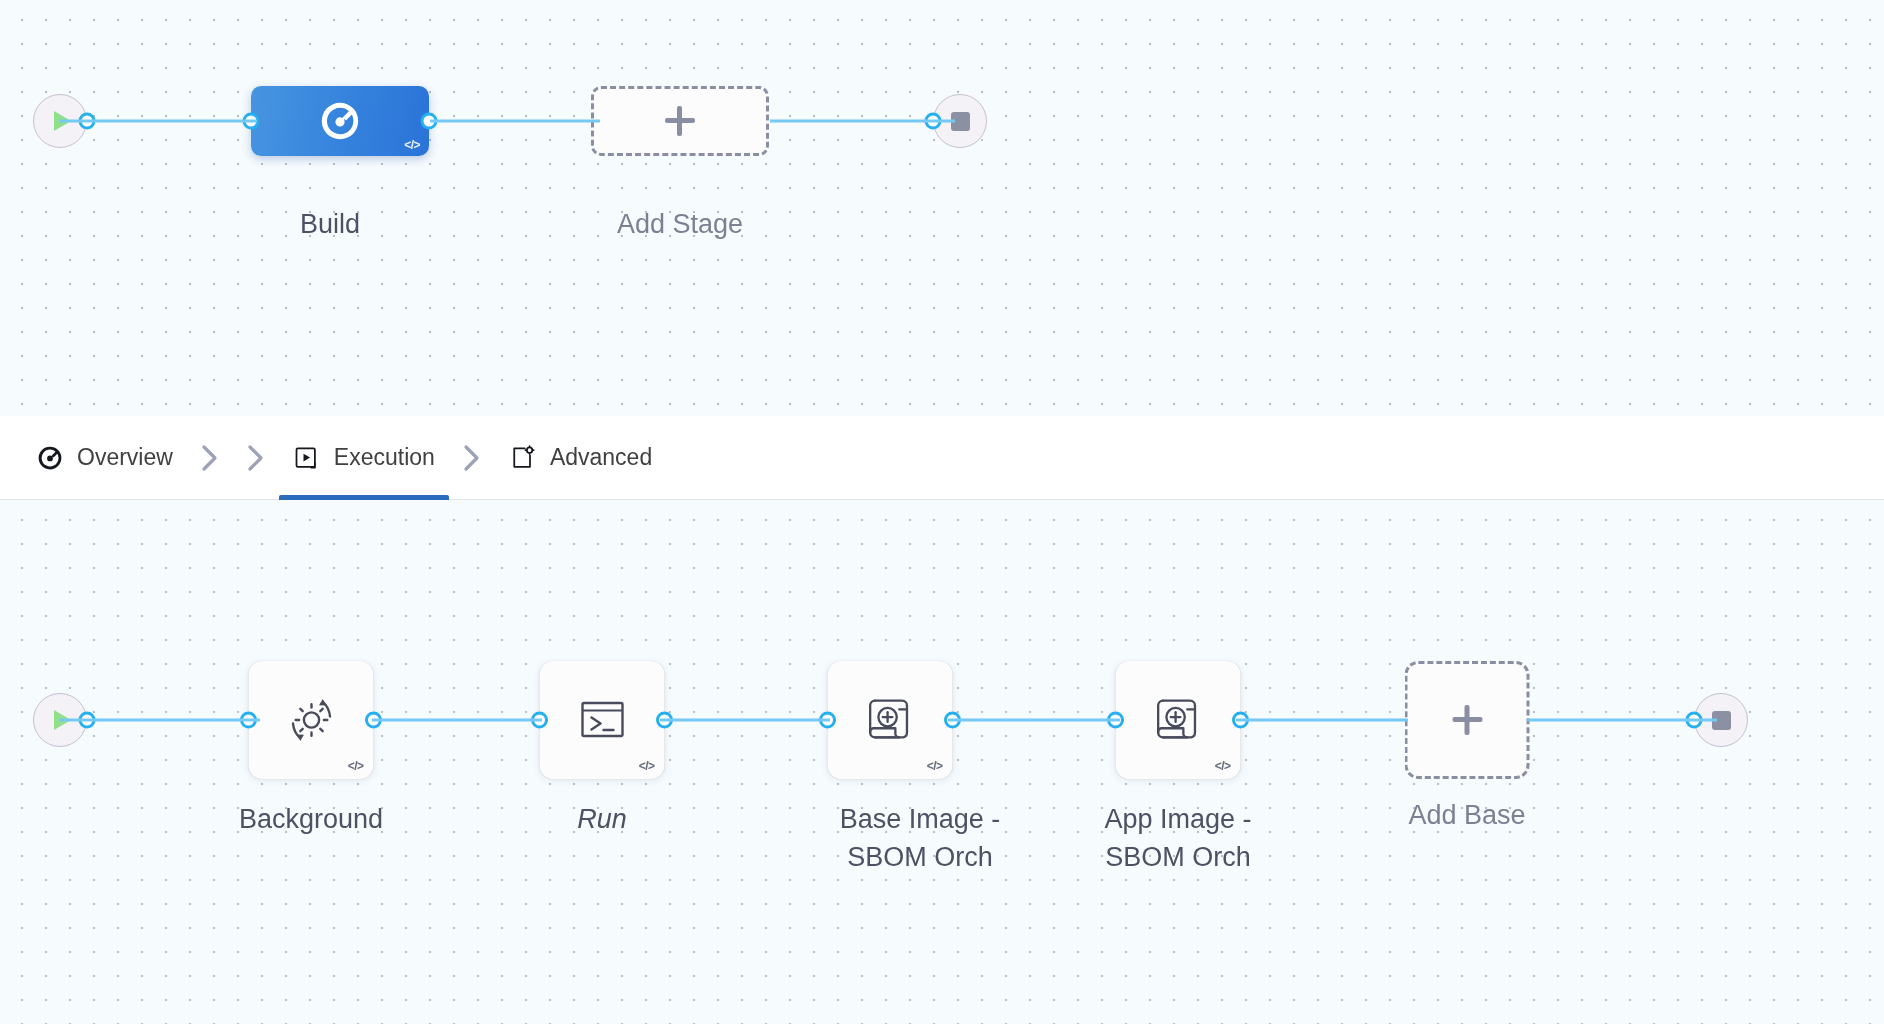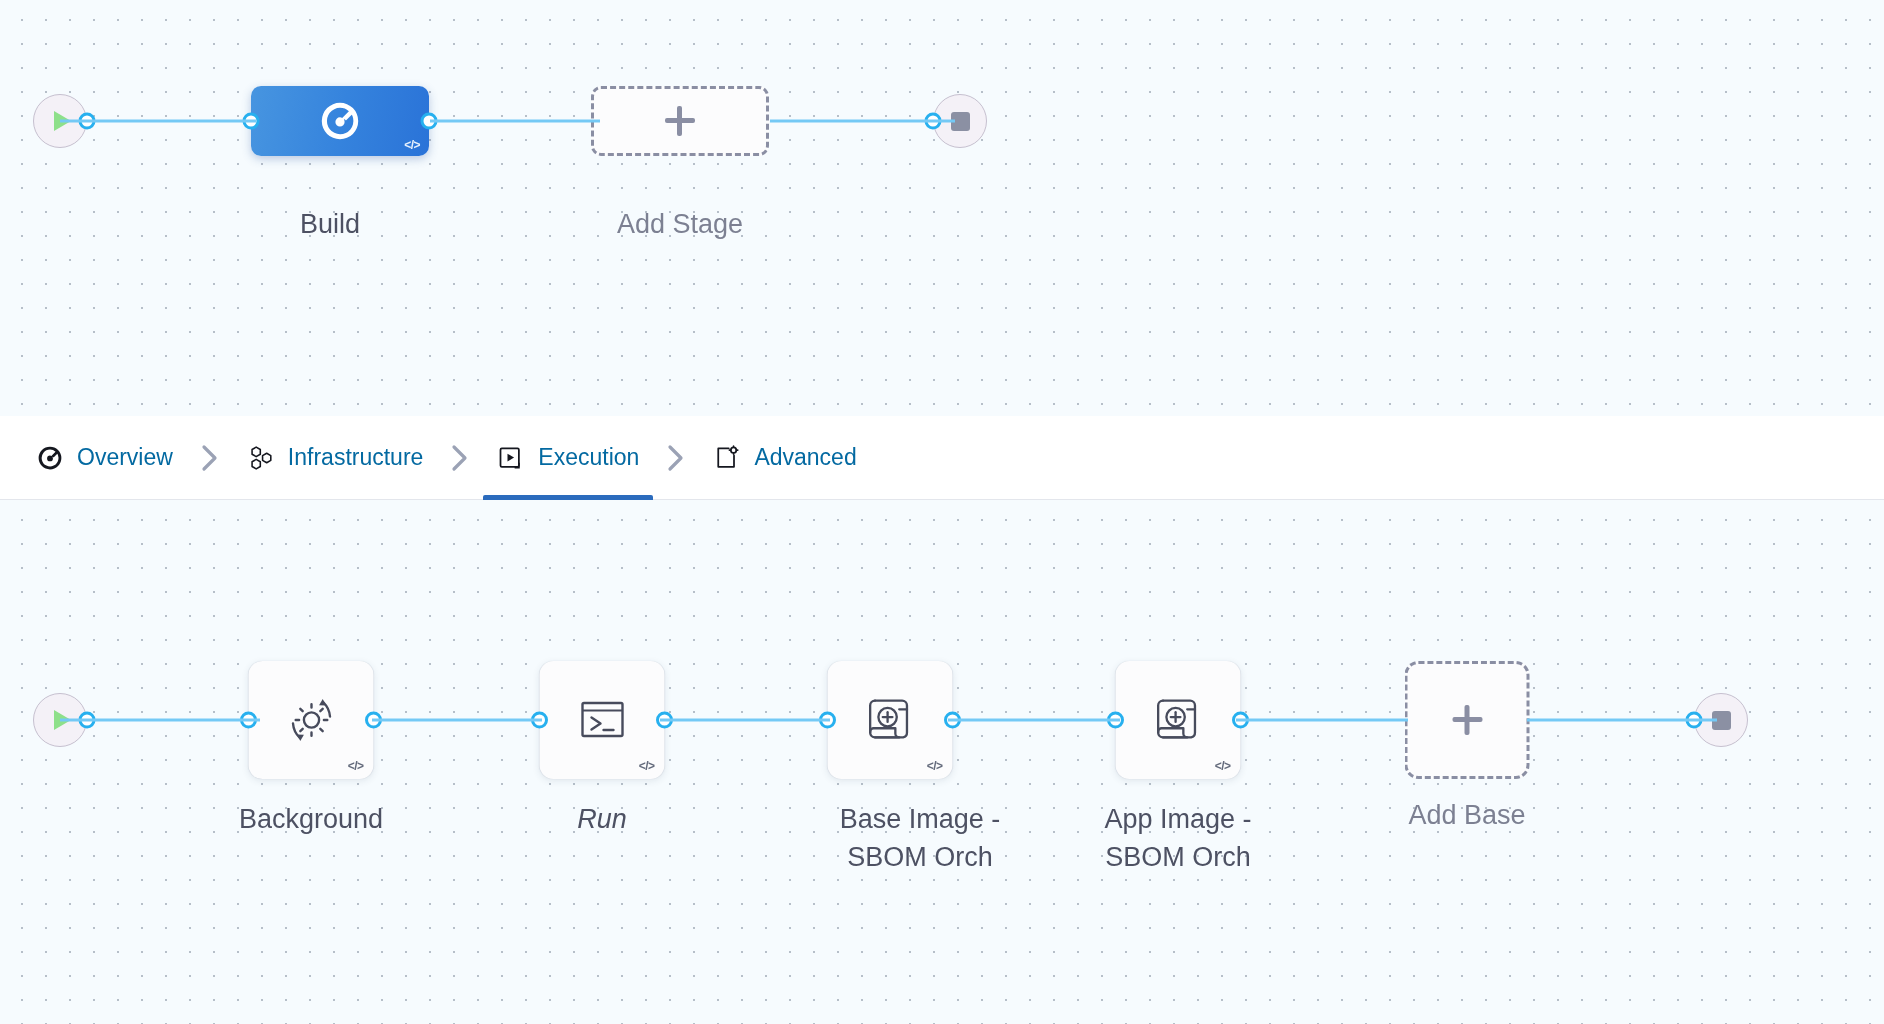--- a/index.html
+++ b/index.html
@@ -152,21 +152,21 @@
   .tab {
     display: flex; align-items: center; gap: 13px;
     height: 84px;
     padding: 0 14px;
     cursor: pointer;
     position: relative;
     white-space: nowrap;
   }
   .tab .tab-label {
     font-size: 23px;
-    color: #0369a1;
+    color: #404040;
   }
   .tab.active .tab-label { font-weight: 400; }
   .tab.active::after {
     content: "";
     position: absolute;
     left: 0; right: 0; bottom: 0;
     height: 5px;
     background: #2b6bbd;
     border-radius: 2px 2px 0 0;
   }
@@ -232,32 +232,20 @@
     </span>
     <span class="tab-label">Overview</span>
   </div>
 
   <div class="chev">
     <svg width="22" height="30" viewBox="0 0 22 30">
       <path d="M5 4 L16 15 L5 26" fill="none" stroke="#9ba2b5" stroke-width="3.2" stroke-linecap="round" stroke-linejoin="round"></path>
     </svg>
   </div>
 
-  <div class="tab">
-    <span class="tab-icon">
-      <svg width="28" height="28" viewBox="0 0 32 32">
-        <g fill="none" stroke="#15171f" stroke-width="1.8" stroke-linejoin="round">
-          <path d="M10.5 3.6 L15.2 6.3 L15.2 11.7 L10.5 14.4 L5.8 11.7 L5.8 6.3 Z"></path>
-          <path d="M10.5 17.6 L15.2 20.3 L15.2 25.7 L10.5 28.4 L5.8 25.7 L5.8 20.3 Z"></path>
-          <path d="M22.5 10.6 L27.2 13.3 L27.2 18.7 L22.5 21.4 L17.8 18.7 L17.8 13.3 Z"></path>
-        </g>
-      </svg>
-    </span>
-    <span class="tab-label">Infrastructure</span>
-  </div>
 
   <div class="chev">
     <svg width="22" height="30" viewBox="0 0 22 30">
       <path d="M5 4 L16 15 L5 26" fill="none" stroke="#9ba2b5" stroke-width="3.2" stroke-linecap="round" stroke-linejoin="round"></path>
     </svg>
   </div>
 
   <div class="tab active">
     <span class="tab-icon">
       <svg width="28" height="28" viewBox="0 0 32 32">

